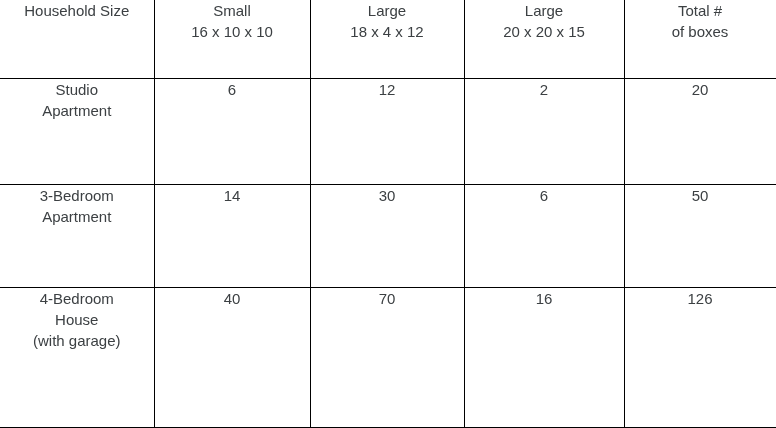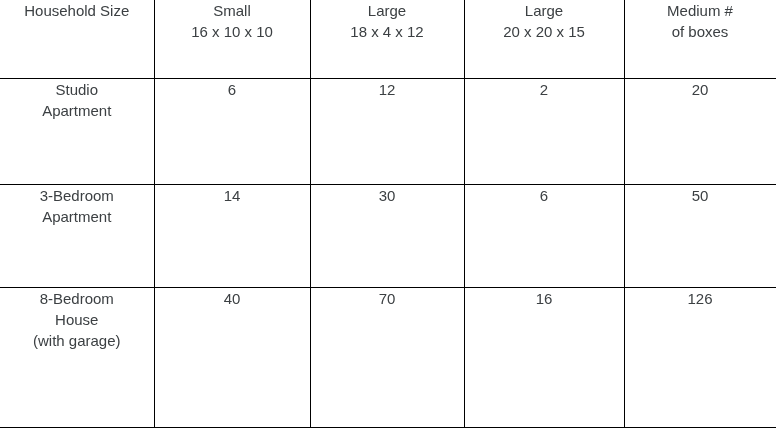--- a/index.html
+++ b/index.html
@@ -92,21 +92,21 @@
       </th>
       <th>
         <span class="cell-line">Large</span>
         <span class="cell-line">18 x 4 x 12</span>
       </th>
       <th>
         <span class="cell-line">Large</span>
         <span class="cell-line">20 x 20 x 15</span>
       </th>
       <th>
-        <span class="cell-line">Medium #</span>
+        <span class="cell-line">Total #</span>
         <span class="cell-line">of boxes</span>
       </th>
     </tr>
   </thead>
 
   <tbody>
 
     <tr class="data-row row-h-62">
       <td>
         <span class="cell-line">Studio</span>
@@ -126,21 +126,21 @@
       </td>
       <td class="num-cell">14</td>
       <td class="num-cell">30</td>
       <td class="num-cell">6</td>
       <td class="num-cell">50</td>
     </tr>
 
 
     <tr class="data-row row-h-82">
       <td>
-        <span class="cell-line">8-Bedroom</span>
+        <span class="cell-line">4-Bedroom</span>
         <span class="cell-line">House</span>
         <span class="cell-line">(with garage)</span>
       </td>
       <td class="num-cell">40</td>
       <td class="num-cell">70</td>
       <td class="num-cell">16</td>
       <td class="num-cell">126</td>
     </tr>
 
   </tbody>

